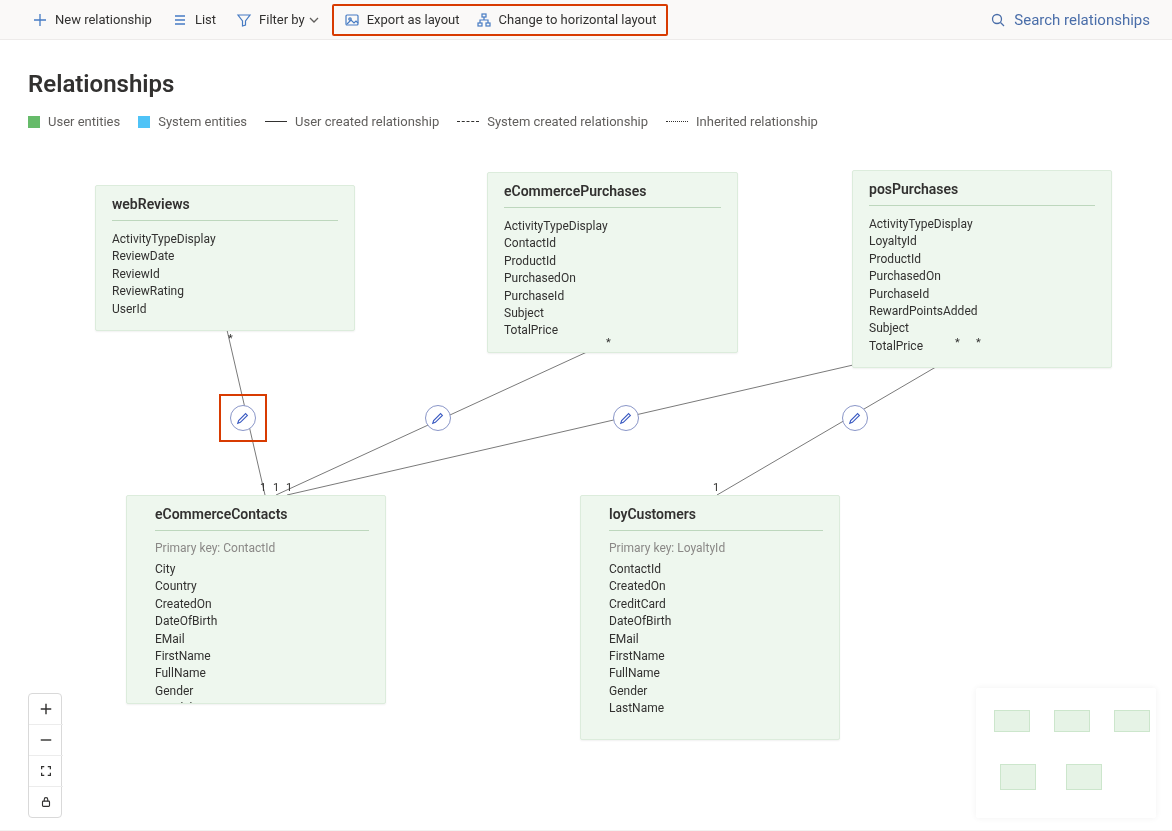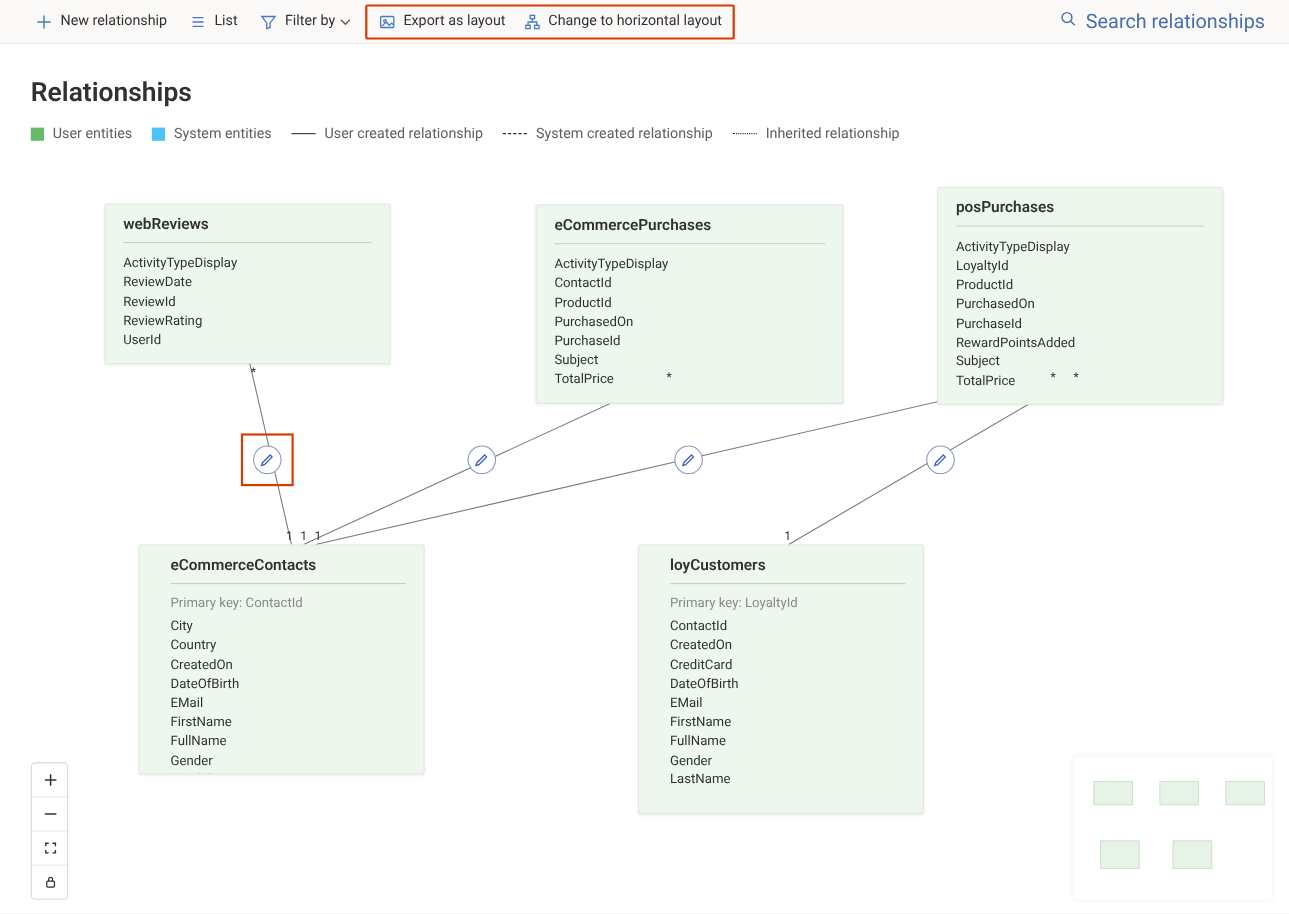--- a/index.html
+++ b/index.html
@@ -44,23 +44,24 @@
     padding: 5px 8px;
     font-size: 13px;
     color: #323130;
     border-radius: 2px;
     cursor: pointer;
   }
   .tbtn-icon { width: 16px; height: 16px; color: #467bc3; flex:0 0 16px; }
   .spacer { flex: 1; }
   .search {
     display: inline-flex;
+    align-items: center;
     gap: 8px;
     color: #4a6ea9;
-    font-size: 18px;
+    font-size: 15px;
     padding: 6px 12px;
   }
   .chev { width:12px; height:12px; color:#605e5c; margin-left:-4px;}
   .hl-red-group {
     display:inline-flex;
     align-items:center;
     border: 2px solid var(--hl-red);
     border-radius: 2px;
     padding: 1px 2px;
   }
@@ -269,21 +270,21 @@
     <div class="fields">
       <div>ActivityTypeDisplay</div>
       <div>ReviewDate</div>
       <div>ReviewId</div>
       <div>ReviewRating</div>
       <div>UserId</div>
     </div>
   </div>
   <span class="card-mark" style="left:228px; top:172px;">*</span>
 
-  <div class="card" style="left:487px; top:26px; width:280px;">
+  <div class="card" style="left:487px; top:12px; width:251px;">
     <div class="title">eCommercePurchases</div>
     <div class="fields">
       <div>ActivityTypeDisplay</div>
       <div>ContactId</div>
       <div>ProductId</div>
       <div>PurchasedOn</div>
       <div>PurchaseId</div>
       <div>Subject</div>
       <div>TotalPrice</div>
     </div>

